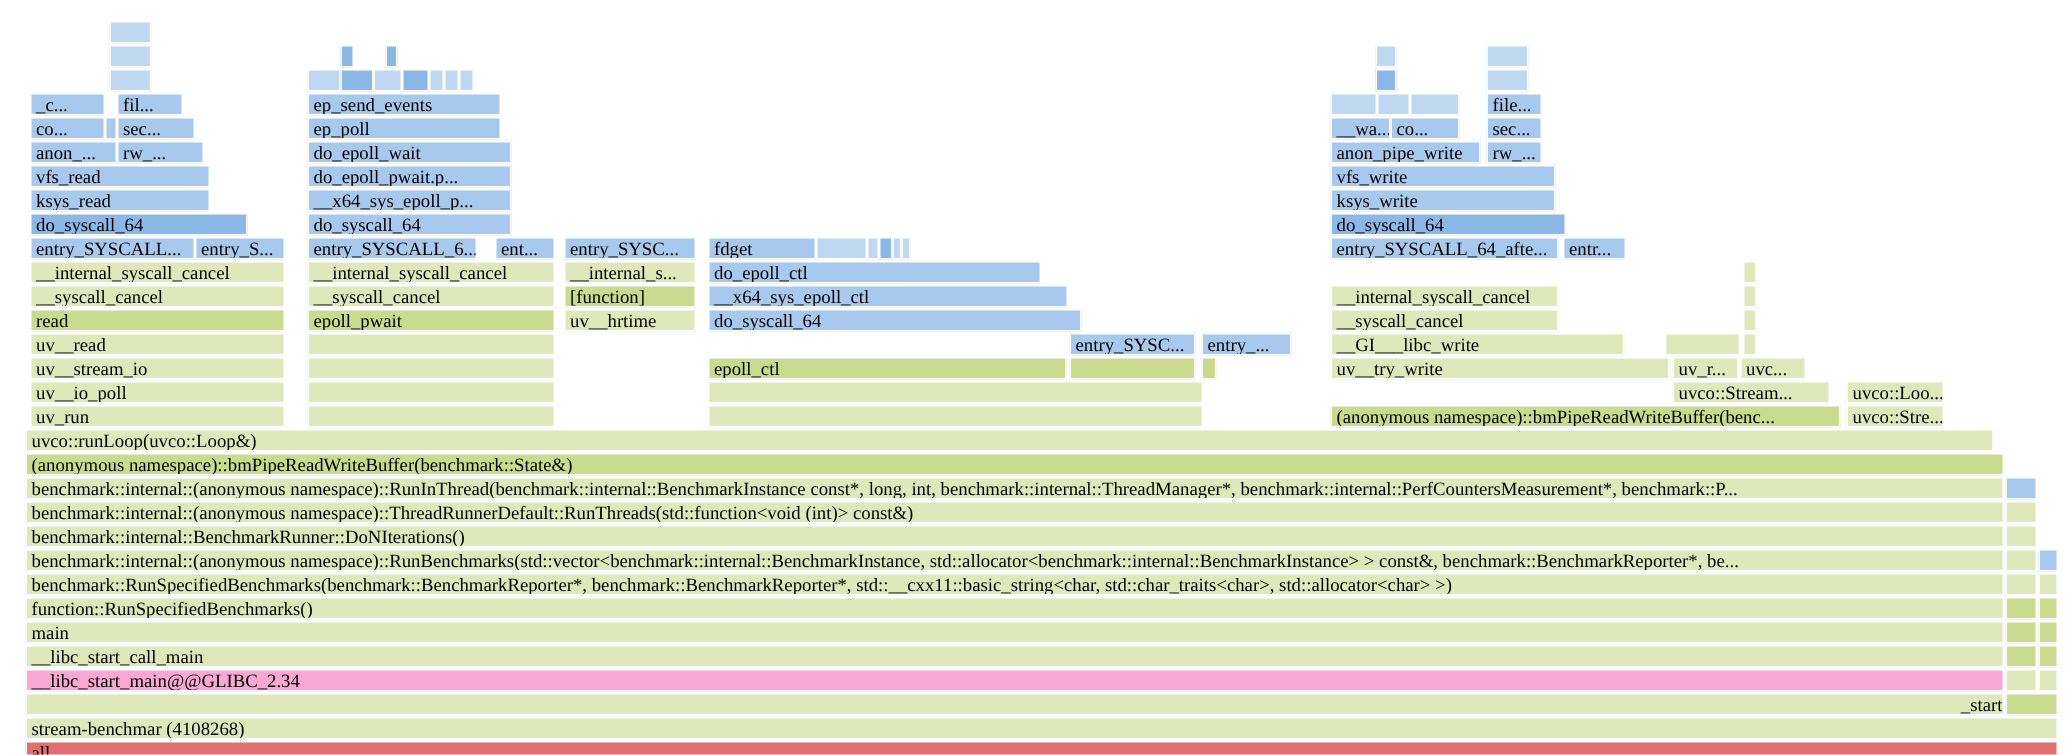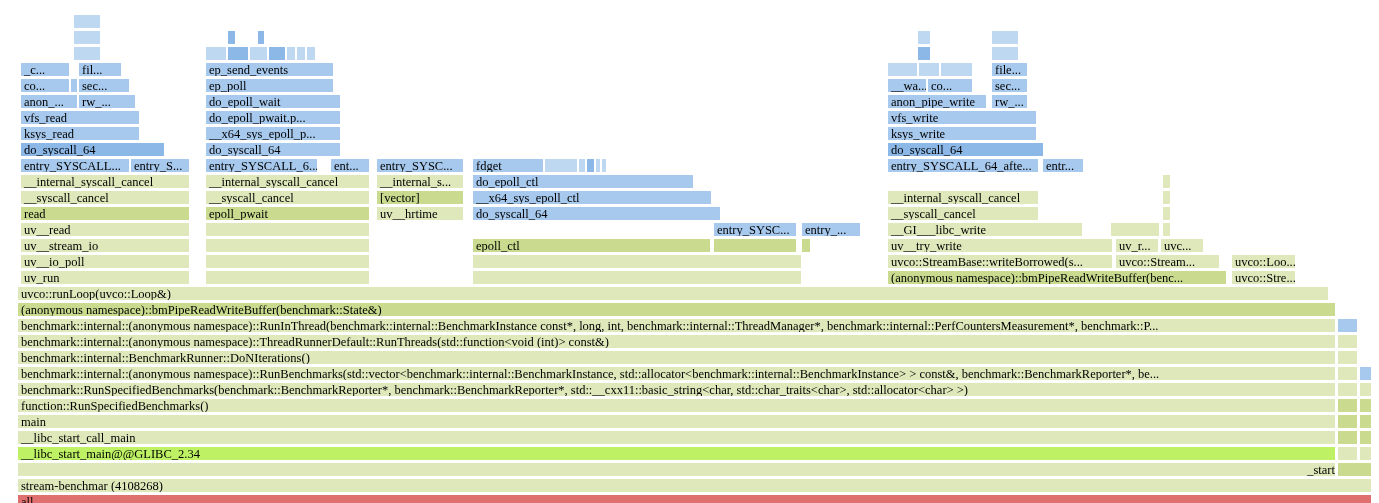--- a/index.html
+++ b/index.html
@@ -97,21 +97,21 @@
     <div class="frame nolabel" title="" style="left: 601px; top: 158px; width: 6px; height: 15px; background: rgb(190, 216, 242); color: rgb(0, 0, 0);"></div>
     <div class="frame" title="entry_SYSCALL_64_afte..." style="left: 887px; top: 158px; width: 152px; height: 15px; background: rgb(167, 201, 237); color: rgb(0, 0, 0);">entry_SYSCALL_64_afte...</div>
     <div class="frame" title="entr..." style="left: 1042px; top: 158px; width: 42px; height: 15px; background: rgb(167, 201, 237); color: rgb(0, 0, 0);">entr...</div>
     <div class="frame" title="__internal_syscall_cancel" style="left: 20px; top: 174px; width: 170px; height: 15px; background: rgb(223, 232, 187); color: rgb(0, 0, 0);">__internal_syscall_cancel</div>
     <div class="frame" title="__internal_syscall_cancel" style="left: 205px; top: 174px; width: 165px; height: 15px; background: rgb(223, 232, 187); color: rgb(0, 0, 0);">__internal_syscall_cancel</div>
     <div class="frame" title="__internal_s..." style="left: 376px; top: 174px; width: 88px; height: 15px; background: rgb(223, 232, 187); color: rgb(0, 0, 0);">__internal_s...</div>
     <div class="frame" title="do_epoll_ctl" style="left: 472px; top: 174px; width: 222px; height: 15px; background: rgb(167, 201, 237); color: rgb(0, 0, 0);">do_epoll_ctl</div>
     <div class="frame nolabel" title="" style="left: 1162px; top: 174px; width: 9px; height: 15px; background: rgb(223, 232, 187); color: rgb(0, 0, 0);"></div>
     <div class="frame" title="__syscall_cancel" style="left: 20px; top: 190px; width: 170px; height: 15px; background: rgb(223, 232, 187); color: rgb(0, 0, 0);">__syscall_cancel</div>
     <div class="frame" title="__syscall_cancel" style="left: 205px; top: 190px; width: 165px; height: 15px; background: rgb(223, 232, 187); color: rgb(0, 0, 0);">__syscall_cancel</div>
-    <div class="frame" title="[unknown]" style="left: 376px; top: 190px; width: 88px; height: 15px; background: rgb(202, 219, 143); color: rgb(0, 0, 0);">[vector]</div>
+    <div class="frame" title="[unknown]" style="left: 376px; top: 190px; width: 88px; height: 15px; background: rgb(202, 219, 143); color: rgb(0, 0, 0);">[function]</div>
     <div class="frame" title="__x64_sys_epoll_ctl" style="left: 472px; top: 190px; width: 240px; height: 15px; background: rgb(167, 201, 237); color: rgb(0, 0, 0);">__x64_sys_epoll_ctl</div>
     <div class="frame" title="__internal_syscall_cancel" style="left: 887px; top: 190px; width: 152px; height: 15px; background: rgb(223, 232, 187); color: rgb(0, 0, 0);">__internal_syscall_cancel</div>
     <div class="frame nolabel" title="" style="left: 1162px; top: 190px; width: 9px; height: 15px; background: rgb(223, 232, 187); color: rgb(0, 0, 0);"></div>
     <div class="frame" title="read" style="left: 20px; top: 206px; width: 170px; height: 15px; background: rgb(202, 219, 143); color: rgb(0, 0, 0);">read</div>
     <div class="frame" title="epoll_pwait" style="left: 205px; top: 206px; width: 165px; height: 15px; background: rgb(202, 219, 143); color: rgb(0, 0, 0);">epoll_pwait</div>
     <div class="frame" title="uv__hrtime" style="left: 376px; top: 206px; width: 88px; height: 15px; background: rgb(223, 232, 187); color: rgb(0, 0, 0);">uv__hrtime</div>
     <div class="frame" title="do_syscall_64" style="left: 472px; top: 206px; width: 249px; height: 15px; background: rgb(167, 201, 237); color: rgb(0, 0, 0);">do_syscall_64</div>
     <div class="frame" title="__syscall_cancel" style="left: 887px; top: 206px; width: 152px; height: 15px; background: rgb(223, 232, 187); color: rgb(0, 0, 0);">__syscall_cancel</div>
     <div class="frame nolabel" title="" style="left: 1162px; top: 206px; width: 9px; height: 15px; background: rgb(223, 232, 187); color: rgb(0, 0, 0);"></div>
     <div class="frame" title="uv__read" style="left: 20px; top: 222px; width: 170px; height: 15px; background: rgb(223, 232, 187); color: rgb(0, 0, 0);">uv__read</div>
@@ -125,21 +125,20 @@
     <div class="frame nolabel" title="" style="left: 205px; top: 238px; width: 165px; height: 15px; background: rgb(223, 232, 187); color: rgb(0, 0, 0);"></div>
     <div class="frame" title="epoll_ctl" style="left: 472px; top: 238px; width: 239px; height: 15px; background: rgb(202, 219, 143); color: rgb(0, 0, 0);">epoll_ctl</div>
     <div class="frame nolabel" title="" style="left: 713px; top: 238px; width: 84px; height: 15px; background: rgb(202, 219, 143); color: rgb(0, 0, 0);"></div>
     <div class="frame nolabel" title="" style="left: 801px; top: 238px; width: 10px; height: 15px; background: rgb(202, 219, 143); color: rgb(0, 0, 0);"></div>
     <div class="frame" title="uv__try_write" style="left: 887px; top: 238px; width: 226px; height: 15px; background: rgb(223, 232, 187); color: rgb(0, 0, 0);">uv__try_write</div>
     <div class="frame" title="uv_r..." style="left: 1115px; top: 238px; width: 44px; height: 15px; background: rgb(223, 232, 187); color: rgb(0, 0, 0);">uv_r...</div>
     <div class="frame" title="uvc..." style="left: 1160px; top: 238px; width: 44px; height: 15px; background: rgb(223, 232, 187); color: rgb(0, 0, 0);">uvc...</div>
     <div class="frame" title="uv__io_poll" style="left: 20px; top: 254px; width: 170px; height: 15px; background: rgb(223, 232, 187); color: rgb(0, 0, 0);">uv__io_poll</div>
     <div class="frame nolabel" title="" style="left: 205px; top: 254px; width: 165px; height: 15px; background: rgb(223, 232, 187); color: rgb(0, 0, 0);"></div>
     <div class="frame nolabel" title="" style="left: 472px; top: 254px; width: 330px; height: 15px; background: rgb(223, 232, 187); color: rgb(0, 0, 0);"></div>
-    <div class="frame" title="uvco::StreamBase::writeBorrowed(s..." style="left: 887px; top: 254px; width: 226px; height: 15px; background: rgb(223, 232, 187); color: rgb(0, 0, 0);">uvco::StreamBase::writeBorrowed(s...</div>
     <div class="frame" title="uvco::Stream..." style="left: 1115px; top: 254px; width: 105px; height: 15px; background: rgb(223, 232, 187); color: rgb(0, 0, 0);">uvco::Stream...</div>
     <div class="frame" title="uvco::Loo..." style="left: 1231px; top: 254px; width: 65px; height: 15px; background: rgb(223, 232, 187); color: rgb(0, 0, 0);">uvco::Loo...</div>
     <div class="frame" title="uv_run" style="left: 20px; top: 270px; width: 170px; height: 15px; background: rgb(223, 232, 187); color: rgb(0, 0, 0);">uv_run</div>
     <div class="frame nolabel" title="" style="left: 205px; top: 270px; width: 165px; height: 15px; background: rgb(223, 232, 187); color: rgb(0, 0, 0);"></div>
     <div class="frame nolabel" title="" style="left: 472px; top: 270px; width: 330px; height: 15px; background: rgb(223, 232, 187); color: rgb(0, 0, 0);"></div>
     <div class="frame" title="(anonymous namespace)::bmPipeReadWriteBuffer(benc..." style="left: 887px; top: 270px; width: 340px; height: 15px; background: rgb(202, 219, 143); color: rgb(0, 0, 0);">(anonymous namespace)::bmPipeReadWriteBuffer(benc...</div>
     <div class="frame" title="uvco::Stre..." style="left: 1231px; top: 270px; width: 65px; height: 15px; background: rgb(223, 232, 187); color: rgb(0, 0, 0);">uvco::Stre...</div>
     <div class="frame" title="uvco::runLoop(uvco::Loop&amp;)" style="left: 17px; top: 286px; width: 1312px; height: 15px; background: rgb(223, 232, 187); color: rgb(0, 0, 0);">uvco::runLoop(uvco::Loop&amp;)</div>
     <div class="frame" title="(anonymous namespace)::bmPipeReadWriteBuffer(benchmark::State&amp;)" style="left: 17px; top: 302px; width: 1319px; height: 15px; background: rgb(202, 219, 143); color: rgb(0, 0, 0);">(anonymous namespace)::bmPipeReadWriteBuffer(benchmark::State&amp;)</div>
     <div class="frame" title="benchmark::internal::(anonymous namespace)::RunInThread(benchmark::internal::BenchmarkInstance const*, long, int, benchmark::internal::ThreadManager*, benchmark::internal::PerfCountersMeasurement*, benchmark::P..." style="left: 17px; top: 318px; width: 1319px; height: 15px; background: rgb(223, 232, 187); color: rgb(0, 0, 0);">benchmark::internal::(anonymous namespace)::RunInThread(benchmark::internal::BenchmarkInstance const*, long, int, benchmark::internal::ThreadManager*, benchmark::internal::PerfCountersMeasurement*, benchmark::P...</div>
@@ -156,20 +155,20 @@
     <div class="frame nolabel" title="" style="left: 1359px; top: 382px; width: 13px; height: 15px; background: rgb(223, 232, 187); color: rgb(0, 0, 0);"></div>
     <div class="frame" title="benchmark::RunSpecifiedBenchmarks()" style="left: 17px; top: 398px; width: 1319px; height: 15px; background: rgb(223, 232, 187); color: rgb(0, 0, 0);">function::RunSpecifiedBenchmarks()</div>
     <div class="frame nolabel" title="" style="left: 1337px; top: 398px; width: 21px; height: 15px; background: rgb(202, 219, 143); color: rgb(0, 0, 0);"></div>
     <div class="frame nolabel" title="" style="left: 1359px; top: 398px; width: 13px; height: 15px; background: rgb(202, 219, 143); color: rgb(0, 0, 0);"></div>
     <div class="frame" title="main" style="left: 17px; top: 414px; width: 1319px; height: 15px; background: rgb(223, 232, 187); color: rgb(0, 0, 0);">main</div>
     <div class="frame nolabel" title="" style="left: 1337px; top: 414px; width: 21px; height: 15px; background: rgb(202, 219, 143); color: rgb(0, 0, 0);"></div>
     <div class="frame nolabel" title="" style="left: 1359px; top: 414px; width: 13px; height: 15px; background: rgb(202, 219, 143); color: rgb(0, 0, 0);"></div>
     <div class="frame" title="__libc_start_call_main" style="left: 17px; top: 430px; width: 1319px; height: 15px; background: rgb(223, 232, 187); color: rgb(0, 0, 0);">__libc_start_call_main</div>
     <div class="frame nolabel" title="" style="left: 1337px; top: 430px; width: 21px; height: 15px; background: rgb(202, 219, 143); color: rgb(0, 0, 0);"></div>
     <div class="frame nolabel" title="" style="left: 1359px; top: 430px; width: 13px; height: 15px; background: rgb(202, 219, 143); color: rgb(0, 0, 0);"></div>
-    <div class="frame" title="__libc_start_main@@GLIBC_2.34" style="left: 17px; top: 446px; width: 1319px; height: 15px; background: #bef264; color: rgb(0, 0, 0);">__libc_start_main@@GLIBC_2.34</div>
+    <div class="frame" title="__libc_start_main@@GLIBC_2.34" style="left: 17px; top: 446px; width: 1319px; height: 15px; background: #f9a8d4; color: rgb(0, 0, 0);">__libc_start_main@@GLIBC_2.34</div>
     <div class="frame nolabel" title="" style="left: 1337px; top: 446px; width: 21px; height: 15px; background: rgb(223, 232, 187); color: rgb(0, 0, 0);"></div>
     <div class="frame nolabel" title="" style="left: 1359px; top: 446px; width: 13px; height: 15px; background: rgb(223, 232, 187); color: rgb(0, 0, 0);"></div>
     <div class="frame" title="_start" style="left: 17px; top: 462px; width: 1319px; height: 15px; background: rgb(223, 232, 187); color: rgb(0, 0, 0); text-align: right;">_start</div>
     <div class="frame nolabel" title="" style="left: 1337px; top: 462px; width: 35px; height: 15px; background: rgb(202, 219, 143); color: rgb(0, 0, 0);"></div>
     <div class="frame" title="stream-benchmar (4108268)" style="left: 17px; top: 478px; width: 1355px; height: 15px; background: rgb(223, 232, 187); color: rgb(0, 0, 0);">stream-benchmar (4108268)</div>
     <div class="frame" title="all" style="left: 17px; top: 494px; width: 1355px; height: 15px; background: rgb(224, 112, 111); color: rgb(0, 0, 0);">all</div>
   </div>
 
 </body></html>

